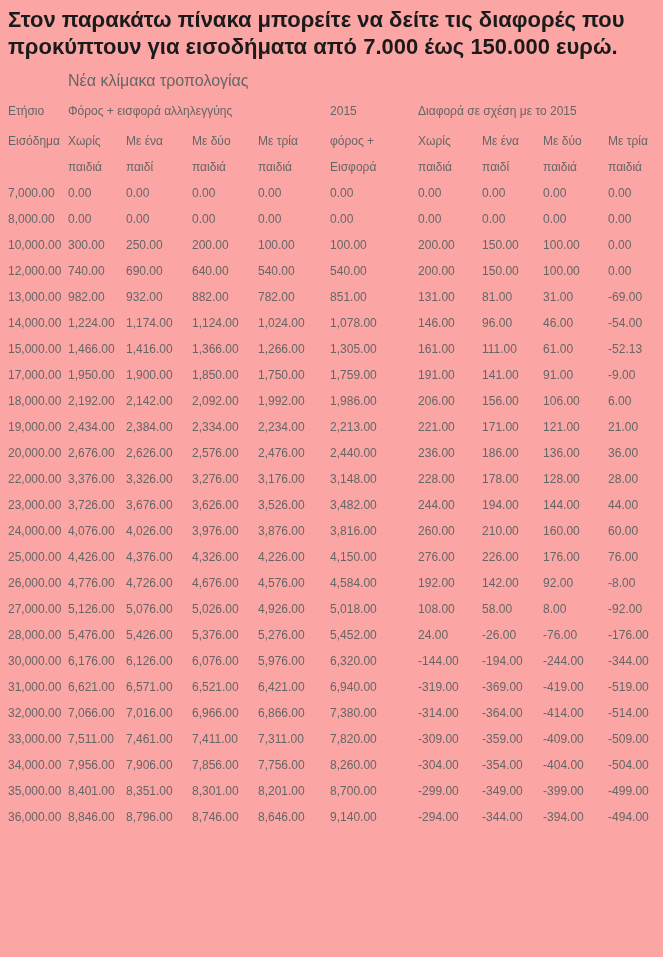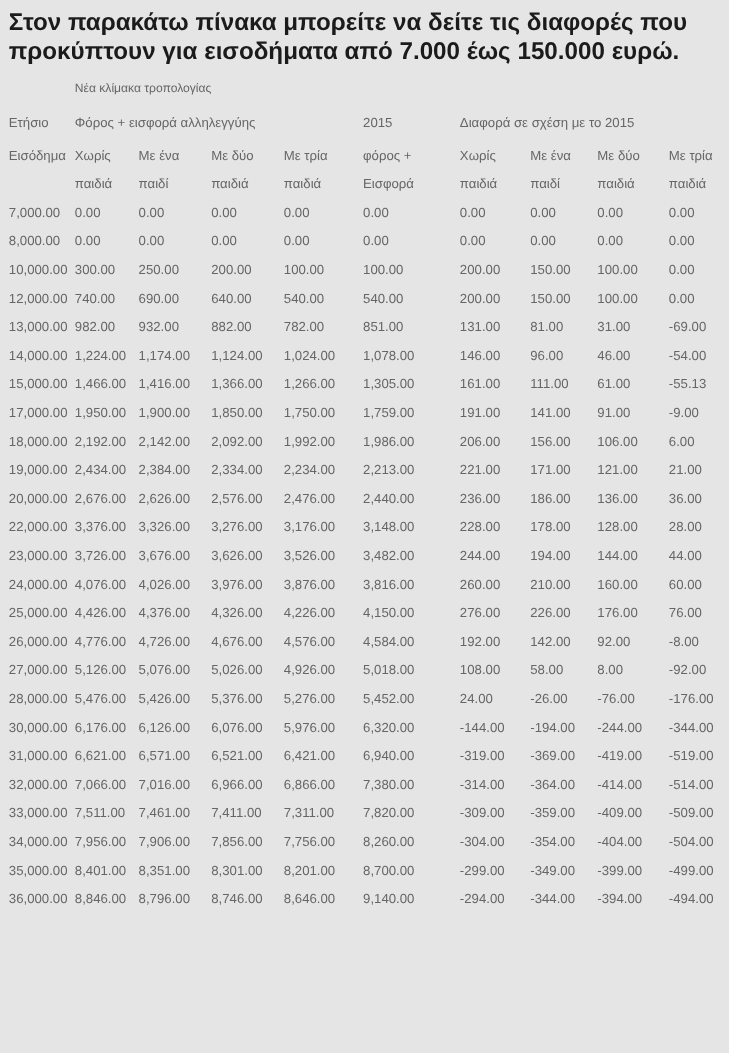--- a/index.html
+++ b/index.html
@@ -1,34 +1,34 @@
 <!DOCTYPE html>
 <html><head>
 <meta charset="utf-8">
 <style>
   html, body { margin: 0; padding: 0; background: #ffffff; }
   .page {
     width: 663px;
     height: 957px;
     overflow: hidden;
-    background: #e5e5e5;
+    background: #fca5a5;
     font-family: "Liberation Sans", sans-serif;
   }
   h1.title {
     margin: 0;
     padding: 6px 10px 0 8px;
     font-size: 22px;
     line-height: 27px;
     font-weight: 700;
     color: #1b1b1b;
     letter-spacing: 0;
   }
   .subheader {
     margin: 13px 0 0 68px;
-    font-size: 11px;
+    font-size: 16px;
     line-height: 16px;
     color: #666666;
   }
   table.tax-table {
     margin: 9px 0 0 8px;
     border-collapse: collapse;
     table-layout: fixed;
     width: 655px;
     color: #666666;
     font-size: 12px;
@@ -195,21 +195,21 @@
         <tr>
           <td>15,000.00</td>
           <td>1,466.00</td>
           <td>1,416.00</td>
           <td>1,366.00</td>
           <td>1,266.00</td>
           <td>1,305.00</td>
           <td>161.00</td>
           <td>111.00</td>
           <td>61.00</td>
-          <td>-55.13</td>
+          <td>-52.13</td>
         </tr>
         <tr>
           <td>17,000.00</td>
           <td>1,950.00</td>
           <td>1,900.00</td>
           <td>1,850.00</td>
           <td>1,750.00</td>
           <td>1,759.00</td>
           <td>191.00</td>
           <td>141.00</td>

